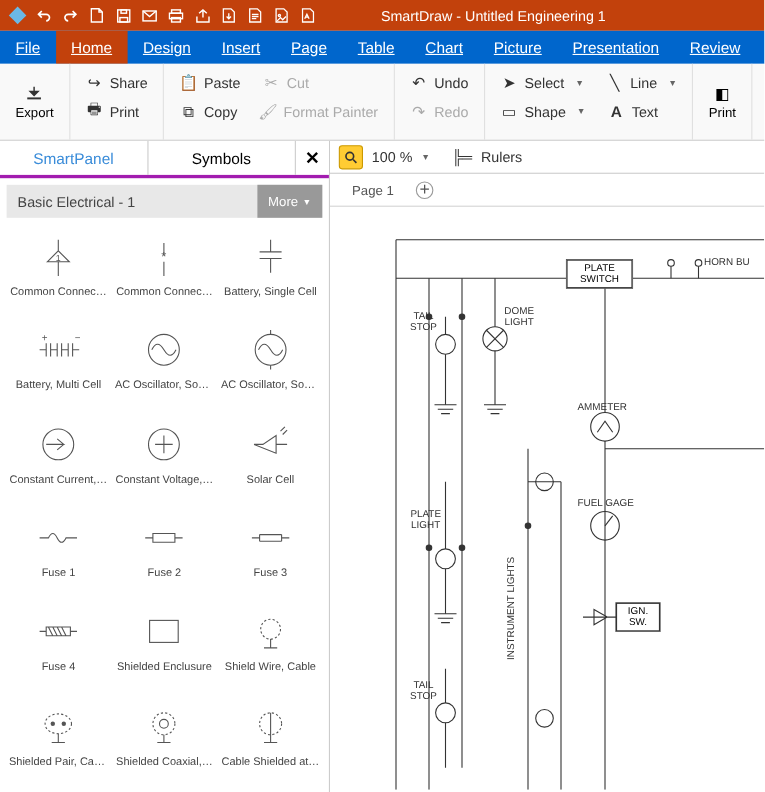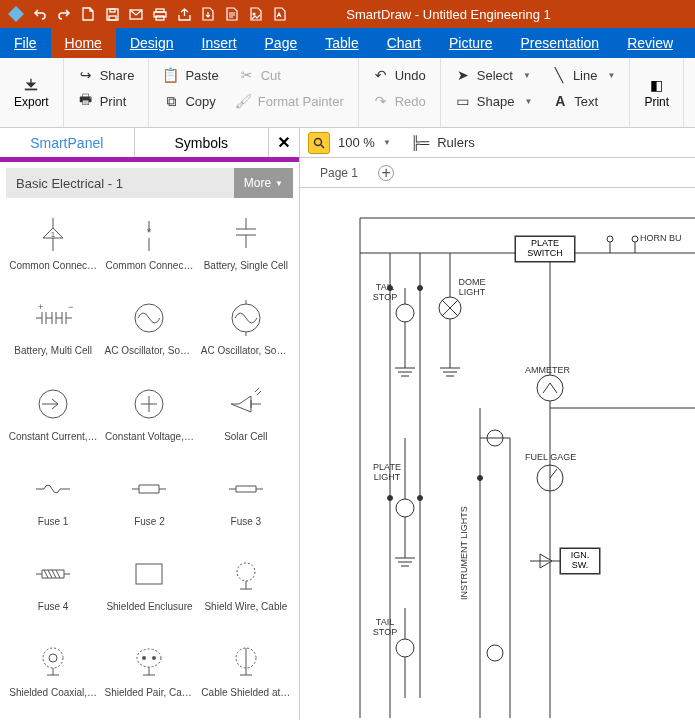--- a/index.html
+++ b/index.html
@@ -25,21 +25,21 @@
 .ribbon-btn.disabled { color: #aaa; }
 .ribbon-icon { width: 16px; height: 16px; display: inline-flex; align-items: center; justify-content: center; font-size: 14px; }
 .ribbon-export { display: flex; flex-direction: column; align-items: center; gap: 2px; font-size: 12px; }
 .dropdown-caret { font-size: 8px; color: #666; margin-left: 4px; }
 
 
 .main { flex: 1; display: flex; overflow: hidden; }
 
 
 .sidepanel { width: 300px; background: #fff; border-right: 1px solid #ccc; display: flex; flex-direction: column; }
-.sp-tabs { display: flex; height: 34px; border-bottom: 5px solid #a21caf; background: #fff; }
+.sp-tabs { display: flex; height: 34px; border-bottom: 3px solid #a21caf; background: #fff; }
 .sp-tab { flex: 1; display: flex; align-items: center; justify-content: center; font-size: 14px; cursor: pointer; border-right: 1px solid #ccc; }
 .sp-tab.active { color: #3a8cd9; font-weight: 500; }
 .sp-close { width: 30px; display: flex; align-items: center; justify-content: center; cursor: pointer; font-weight: bold; }
 .sp-header { display: flex; align-items: center; background: #e8e8e8; height: 30px; margin: 6px 6px 0; font-size: 13px; }
 .sp-header .lib-name { flex: 1; padding-left: 10px; color: #444; }
 .sp-header .more-btn { background: #999; color: #fff; padding: 0 10px; height: 100%; display: flex; align-items: center; gap: 4px; cursor: pointer; font-size: 12px; }
 .symbol-grid { flex: 1; overflow: auto; padding: 6px; display: grid; grid-template-columns: repeat(3, 1fr); gap: 2px; }
 .symbol-cell { display: flex; flex-direction: column; align-items: center; padding: 4px 2px; cursor: pointer; }
 .symbol-preview { width: 80px; height: 50px; display: flex; align-items: center; justify-content: center; color: #555; }
 .symbol-label { font-size: 10px; color: #444; text-align: center; white-space: nowrap; overflow: hidden; text-overflow: ellipsis; width: 90px; margin-top: 2px; }
@@ -376,37 +376,37 @@
             <svg width="50" height="40">
               <circle cx="25" cy="18" r="9" stroke="#555" fill="none" stroke-dasharray="2 2"></circle>
               <path d="M25 27 V35 M19 35 H31" stroke="#555" fill="none"></path>
             </svg>
           </div>
           <div class="symbol-label">Shield Wire, Cable</div>
         </div>
         <div class="symbol-cell">
           <div class="symbol-preview">
             <svg width="50" height="40">
-              <circle cx="25" cy="18" r="10" stroke="#555" fill="none" stroke-dasharray="2 2"></circle>
-              <circle cx="25" cy="18" r="4" stroke="#555" fill="none"></circle>
-              <path d="M25 28 V35 M19 35 H31" stroke="#555" fill="none"></path>
-            </svg>
-          </div>
-          <div class="symbol-label">Shielded Coaxial,…</div>
-        </div>
-        <div class="symbol-cell">
-          <div class="symbol-preview">
-            <svg width="50" height="40">
               <ellipse cx="25" cy="18" rx="12" ry="9" stroke="#555" fill="none" stroke-dasharray="2 2"></ellipse>
               <circle cx="20" cy="18" r="2" fill="#555"></circle>
               <circle cx="30" cy="18" r="2" fill="#555"></circle>
               <path d="M25 27 V35 M19 35 H31" stroke="#555" fill="none"></path>
             </svg>
           </div>
           <div class="symbol-label">Shielded Pair, Cable</div>
+        </div>
+        <div class="symbol-cell">
+          <div class="symbol-preview">
+            <svg width="50" height="40">
+              <circle cx="25" cy="18" r="10" stroke="#555" fill="none" stroke-dasharray="2 2"></circle>
+              <circle cx="25" cy="18" r="4" stroke="#555" fill="none"></circle>
+              <path d="M25 28 V35 M19 35 H31" stroke="#555" fill="none"></path>
+            </svg>
+          </div>
+          <div class="symbol-label">Shielded Coaxial,…</div>
         </div>
         <div class="symbol-cell">
           <div class="symbol-preview">
             <svg width="50" height="40">
               <circle cx="25" cy="18" r="10" stroke="#555" fill="none" stroke-dasharray="2 2"></circle>
               <path d="M25 8 V28 M25 28 V35 M19 35 H31" stroke="#555" fill="none"></path>
             </svg>
           </div>
           <div class="symbol-label">Cable Shielded at…</div>
         </div>

